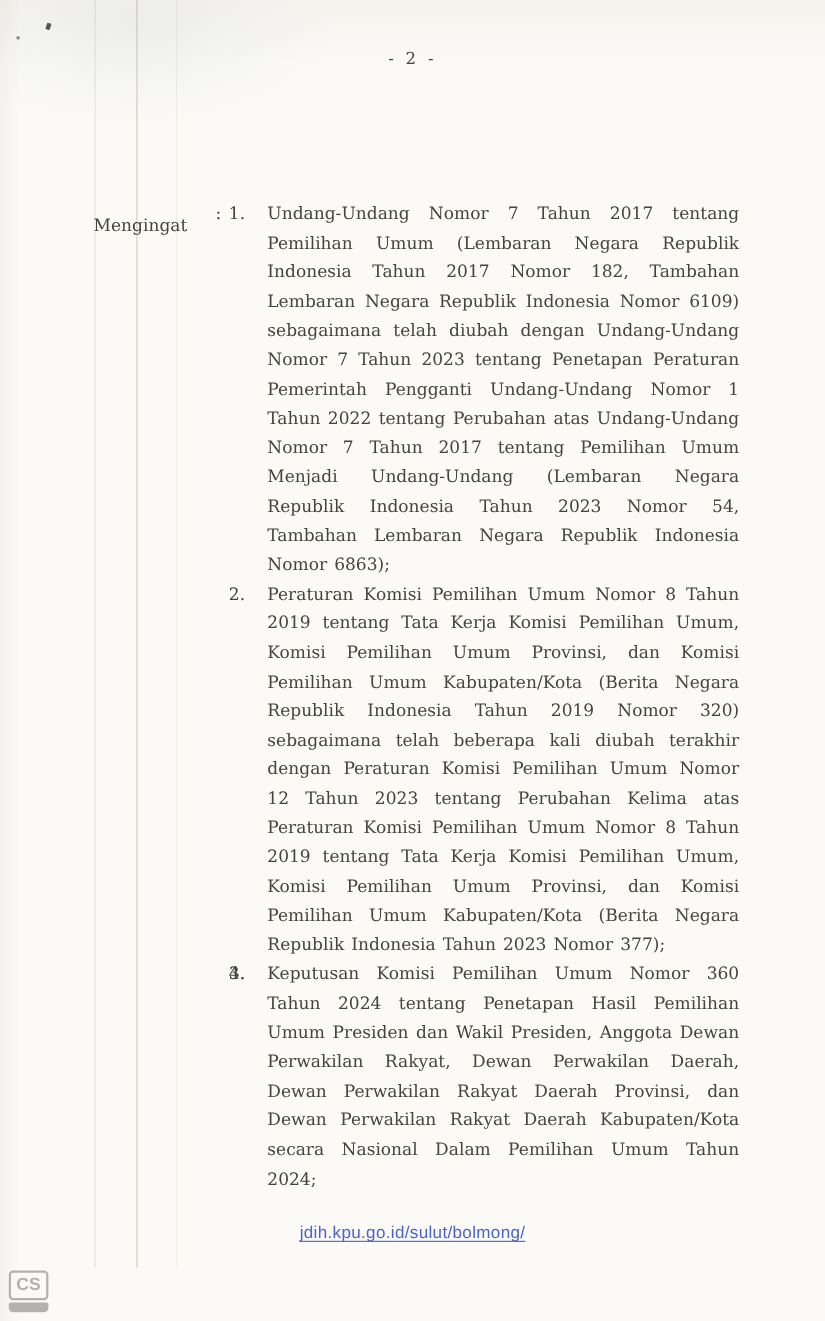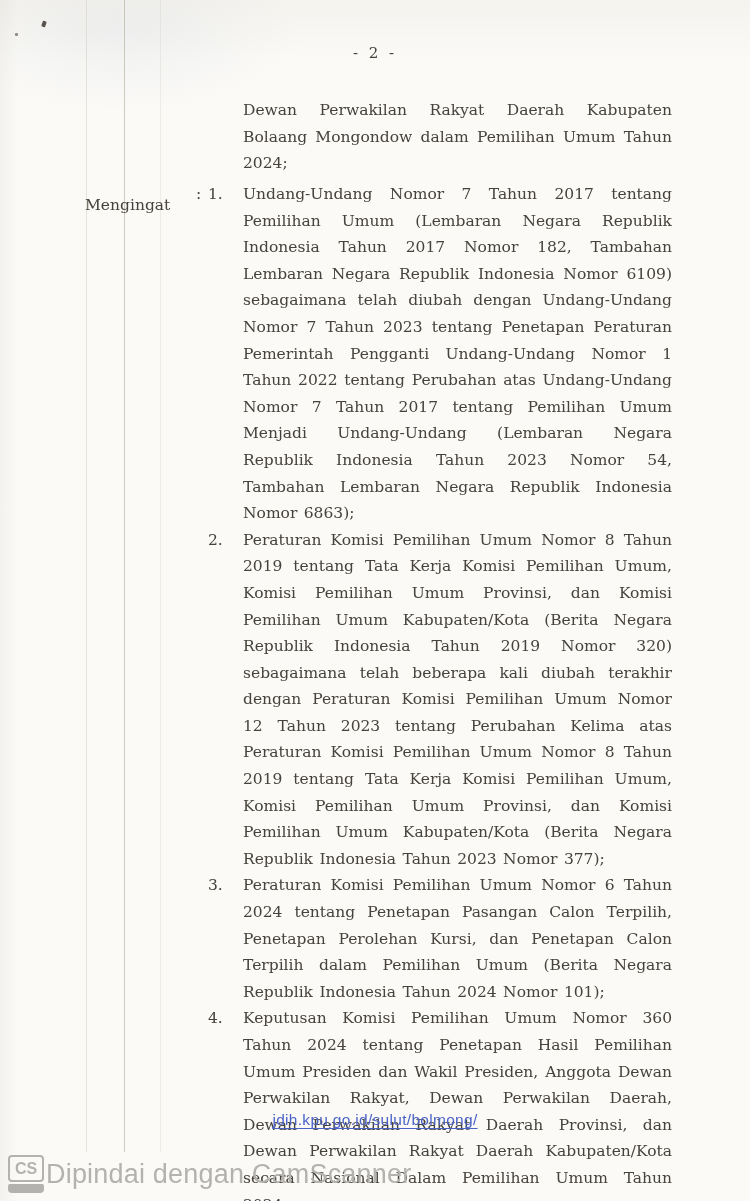--- a/index.html
+++ b/index.html
@@ -69,49 +69,46 @@
 <div class="scan">
 
   <div class="fold-line fold-1"></div>
   <div class="fold-line fold-2"></div>
   <div class="fold-line fold-3"></div>
   <div class="speck speck-1"></div>
   <div class="speck speck-2"></div>
 
   <div class="page-number">- 2 -</div>
 
-  <div class="intro body-text">Dewan Perwakilan Rakyat Daerah Kabupaten Bolaang Mongondow dalam Pemilihan Umum Tahun 2024;</div>
 
   <div class="considering-label body-text">Mengingat</div>
   <div class="considering-colon body-text">:</div>
 
   <ol class="legal-list body-text">
     <li>
       <span class="num">1.</span>
       <span>Undang-Undang Nomor 7 Tahun 2017 tentang Pemilihan Umum (Lembaran Negara Republik Indonesia Tahun 2017 Nomor 182, Tambahan Lembaran Negara Republik Indonesia Nomor 6109) sebagaimana telah diubah dengan Undang-Undang Nomor 7 Tahun 2023 tentang Penetapan Peraturan Pemerintah Pengganti Undang-Undang Nomor 1 Tahun 2022 tentang Perubahan atas Undang-Undang Nomor 7 Tahun 2017 tentang Pemilihan Umum Menjadi Undang-Undang (Lembaran Negara Republik Indonesia Tahun 2023 Nomor 54, Tambahan Lembaran Negara Republik Indonesia Nomor 6863);</span>
     </li>
     <li>
       <span class="num">2.</span>
       <span>Peraturan Komisi Pemilihan Umum Nomor 8 Tahun 2019 tentang Tata Kerja Komisi Pemilihan Umum, Komisi Pemilihan Umum Provinsi, dan Komisi Pemilihan Umum Kabupaten/Kota (Berita Negara Republik Indonesia Tahun 2019 Nomor 320) sebagaimana telah beberapa kali diubah terakhir dengan Peraturan Komisi Pemilihan Umum Nomor 12 Tahun 2023 tentang Perubahan Kelima atas Peraturan Komisi Pemilihan Umum Nomor 8 Tahun 2019 tentang Tata Kerja Komisi Pemilihan Umum, Komisi Pemilihan Umum Provinsi, dan Komisi Pemilihan Umum Kabupaten/Kota (Berita Negara Republik Indonesia Tahun 2023 Nomor 377);</span>
     </li>
     <li>
       <span class="num">3.</span>
-      <span>Peraturan Komisi Pemilihan Umum Nomor 6 Tahun 2024 tentang Penetapan Pasangan Calon Terpilih, Penetapan Perolehan Kursi, dan Penetapan Calon Terpilih dalam Pemilihan Umum (Berita Negara Republik Indonesia Tahun 2024 Nomor 101);</span>
     </li>
     <li>
       <span class="num">4.</span>
       <span>Keputusan Komisi Pemilihan Umum Nomor 360 Tahun 2024 tentang Penetapan Hasil Pemilihan Umum Presiden dan Wakil Presiden, Anggota Dewan Perwakilan Rakyat, Dewan Perwakilan Daerah, Dewan Perwakilan Rakyat Daerah Provinsi, dan Dewan Perwakilan Rakyat Daerah Kabupaten/Kota secara Nasional Dalam Pemilihan Umum Tahun 2024;</span>
     </li>
   </ol>
 
   <div class="footer-link-wrap">
     <a href="#" class="footer-link">jdih.kpu.go.id/sulut/bolmong/</a>
   </div>
 
   <div class="camscanner">
     <div class="cs-badge">
       <div class="cs-box">CS</div>
       <div class="cs-base"></div>
     </div>
-    <div class="cs-text">Dipindai dengan CamScanner</div>
   </div>
 
 </div>
 
 </body></html>

